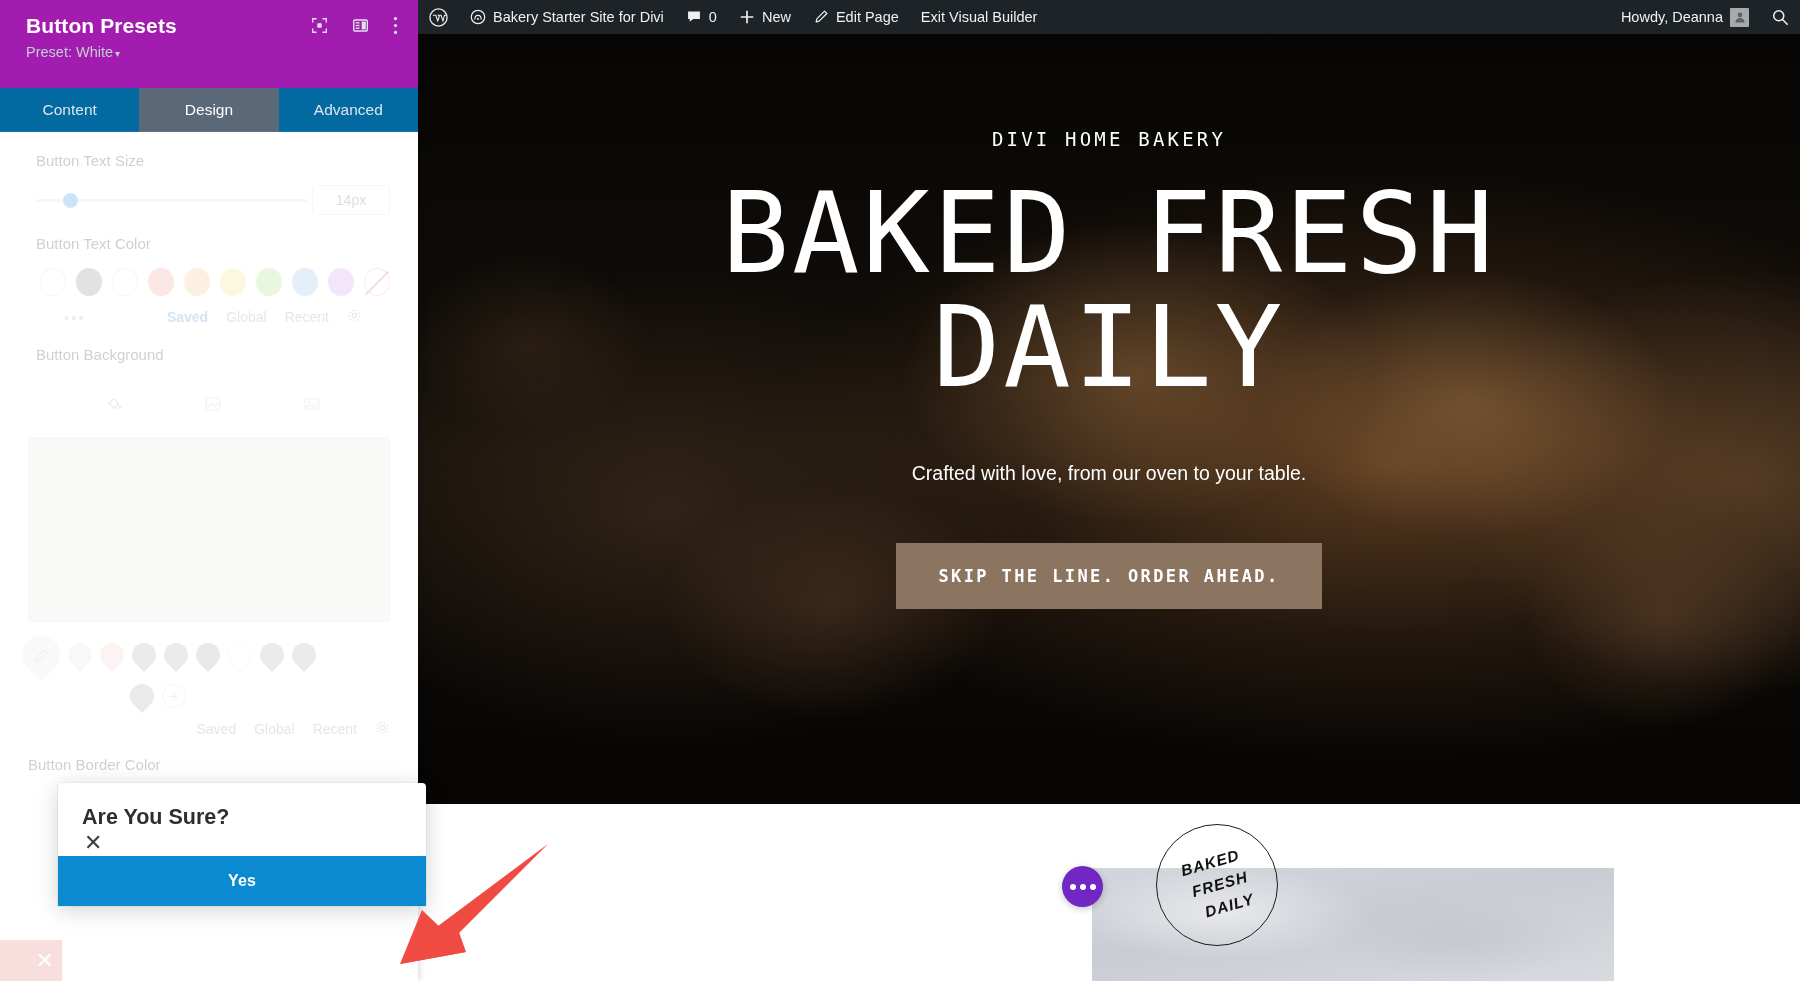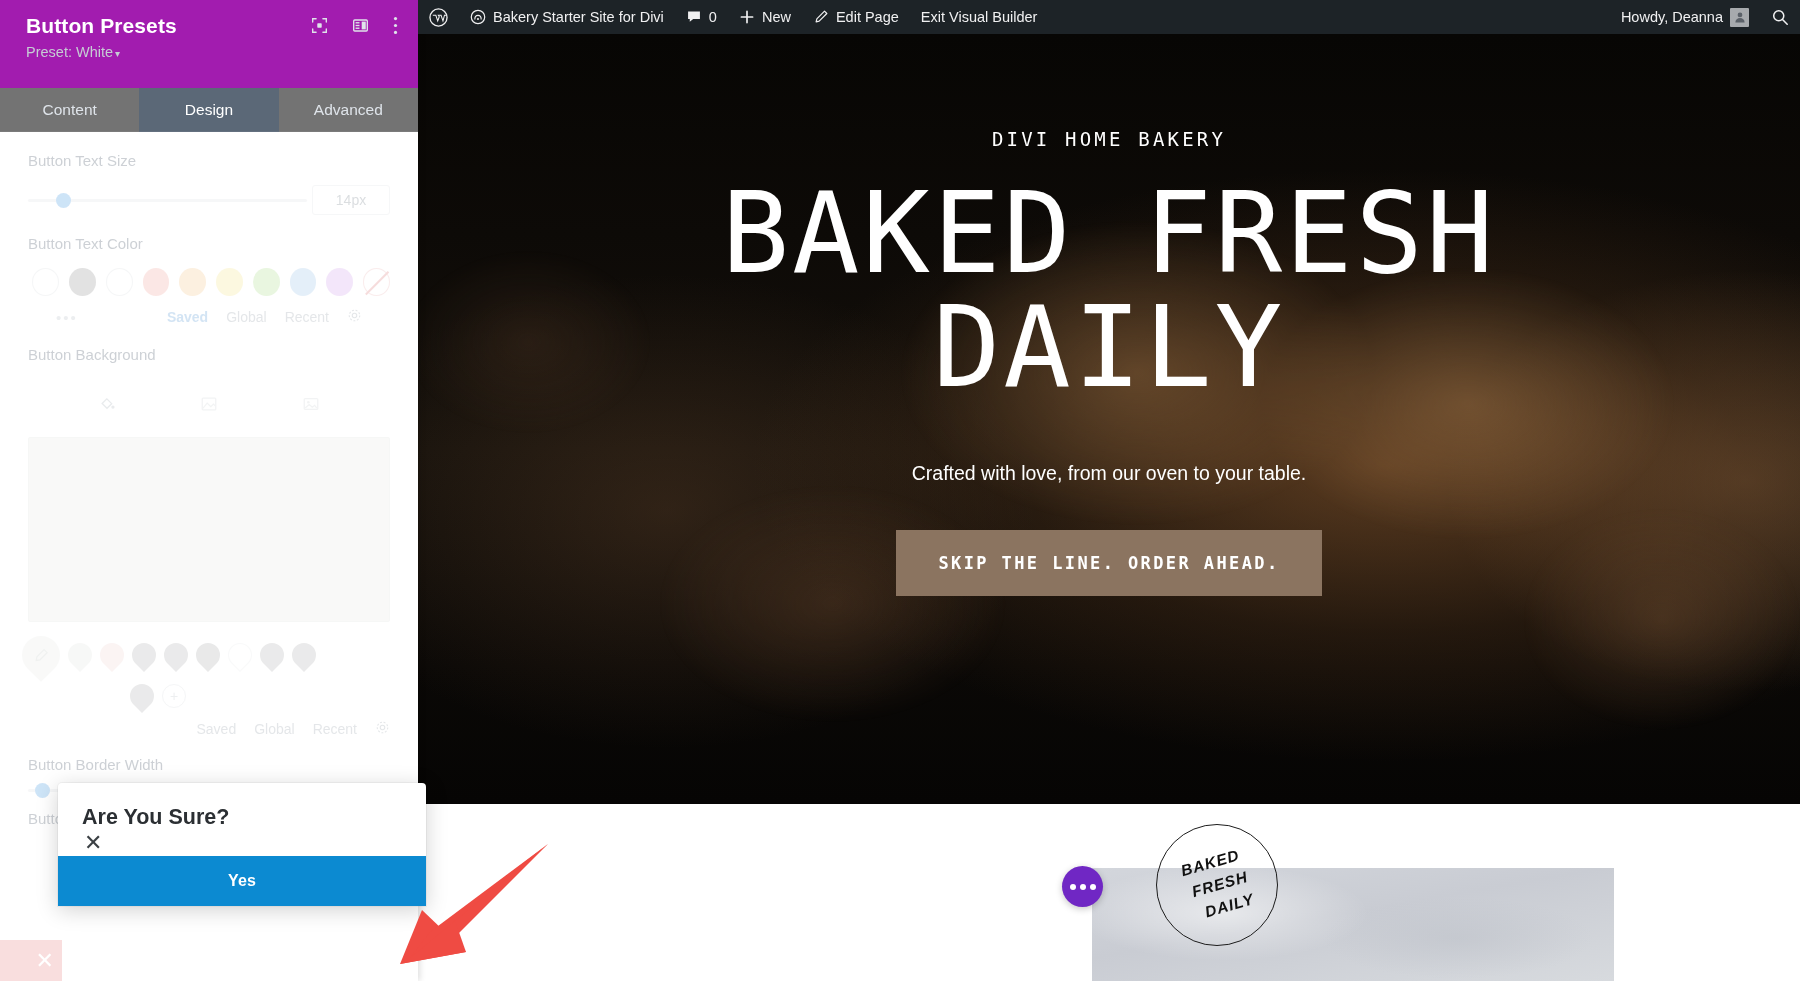--- a/index.html
+++ b/index.html
@@ -81,21 +81,21 @@
     font-family: "DejaVu Sans Mono", "Liberation Mono", monospace;
     font-size: 112px; line-height: 1.02;
     letter-spacing: 3px; color: #ffffff;
     font-weight: 400;
   }
   .hero-sub {
     margin-top: 58px;
     font-size: 19.5px; color: #ffffff; font-weight: 400;
   }
   .hero-cta {
-    display: inline-block; margin-top: 45px;
+    display: inline-block; margin-top: 58px;
     background: #8b7460; color: #ffffff;
     font-family: "DejaVu Sans Mono", "Liberation Mono", monospace;
     font-size: 17px; letter-spacing: 2.4px; font-weight: 700;
     padding: 23px 42px; border: none; cursor: pointer;
   }
 
   
   .below-hero { position: relative; width: 100%; height: 177px; background: #fff; }
   .stone-band {
     position: absolute; left: 674px; top: 64px;
@@ -154,34 +154,34 @@
   .panel-subtitle {
     margin-top: 6px; color: #c6ccd4; font-size: 14.5px;
   }
   .panel-subtitle .caret { font-size: 10px; margin-left: 2px; }
   .panel-head-icons {
     position: absolute; right: 20px; top: 16px;
     display: flex; align-items: center; gap: 24px;
   }
   .phi { cursor: pointer; display: block; }
 
-  .panel-tabs { display: flex; background: #737373; height: 44px; }
+  .panel-tabs { display: flex; background: #0369a1; height: 44px; }
   .ptab {
     flex: 1 1 0; display: flex; align-items: center; justify-content: center;
     color: #dfe4ea; font-size: 15.5px; cursor: pointer;
     border-bottom: 1px solid rgba(255,255,255,0.06);
   }
   .ptab.active { background: #5b6877; color: #ffffff; }
 
   .panel-body {
     position: relative; height: calc(981px - 132px);
     background: #ffffff; overflow: hidden;
     opacity: 0.30;
   }
-  .field { padding: 20px 28px 0 28px; }
+  .field { padding: 20px 28px 0 28px; margin-left: 8px; }
   .field-label { font-size: 15px; color: #5b6877; margin-bottom: 16px; }
 
   .slider-row { display: flex; align-items: center; gap: 5px; }
   .slider-track {
     flex: 1 1 auto; height: 3px; background: #e4e7ea; border-radius: 2px;
     position: relative;
   }
   .slider-knob {
     position: absolute; top: -6px; left: 10%;
     width: 15px; height: 15px; border-radius: 50%; background: #5ea7e8;
@@ -524,28 +524,20 @@
         <span>Global</span>
         <span>Recent</span>
         <span>
           <svg width="15" height="15" viewBox="0 0 20 20">
               <circle cx="10" cy="10" r="3" fill="none" stroke="#a8b0b8" stroke-width="1.4"></circle>
               <circle cx="10" cy="10" r="7" fill="none" stroke="#a8b0b8" stroke-width="1.4" stroke-dasharray="2.6 2.2"></circle>
             </svg>
         </span>
       </div>
 
-      <div class="field-tail">
-        <div class="field-label">Button Border Width</div>
-        <div class="slider-row">
-          <div class="slider-track">
-            <div class="slider-knob" style="left:2%"></div>
-          </div>
-        </div>
-      </div>
 
       <div class="field-tail">
         <div class="field-label">Button Border Color</div>
       </div>
     </div>
   </aside>
 
   <div class="pink-strip">
     <span class="x">✕</span>
   </div>

